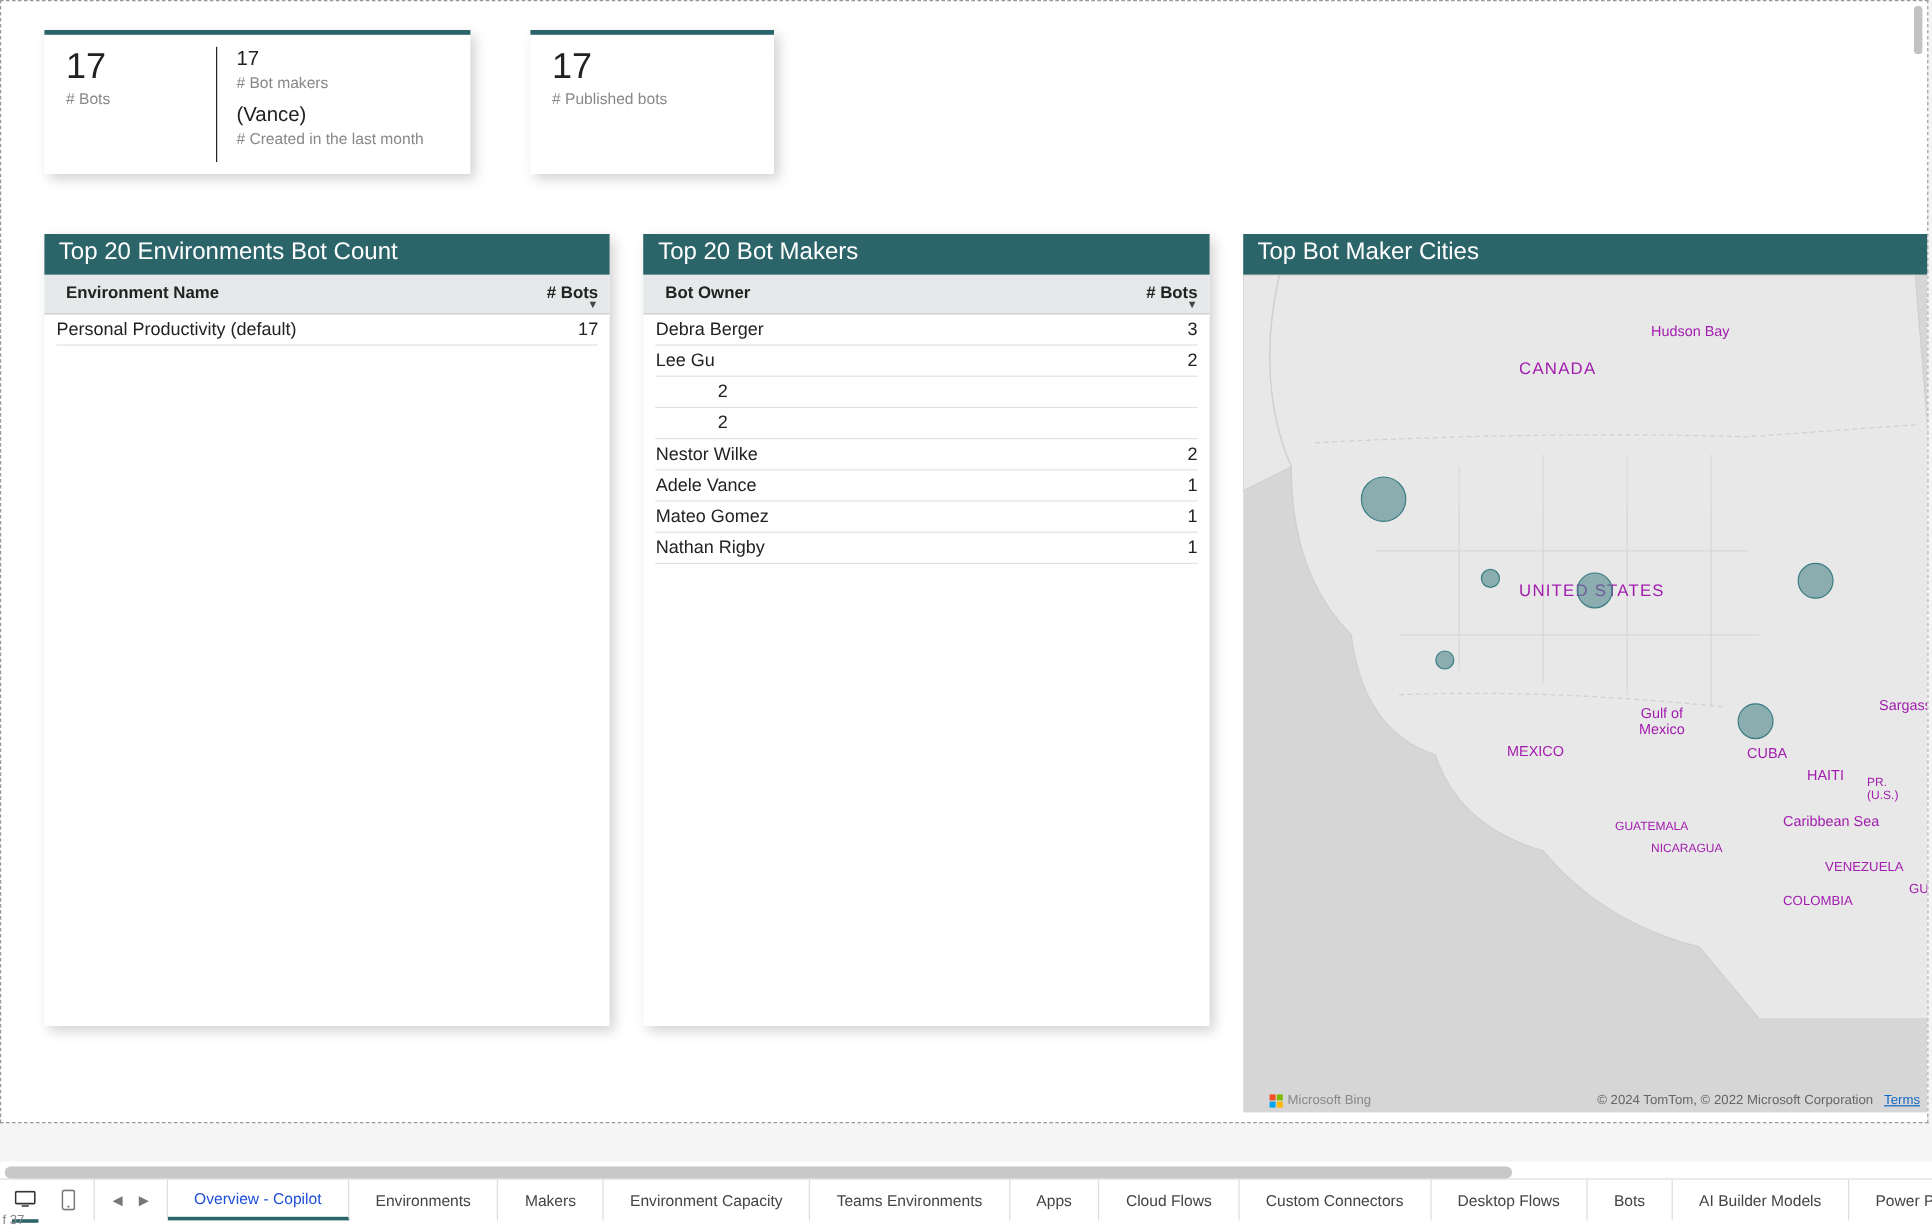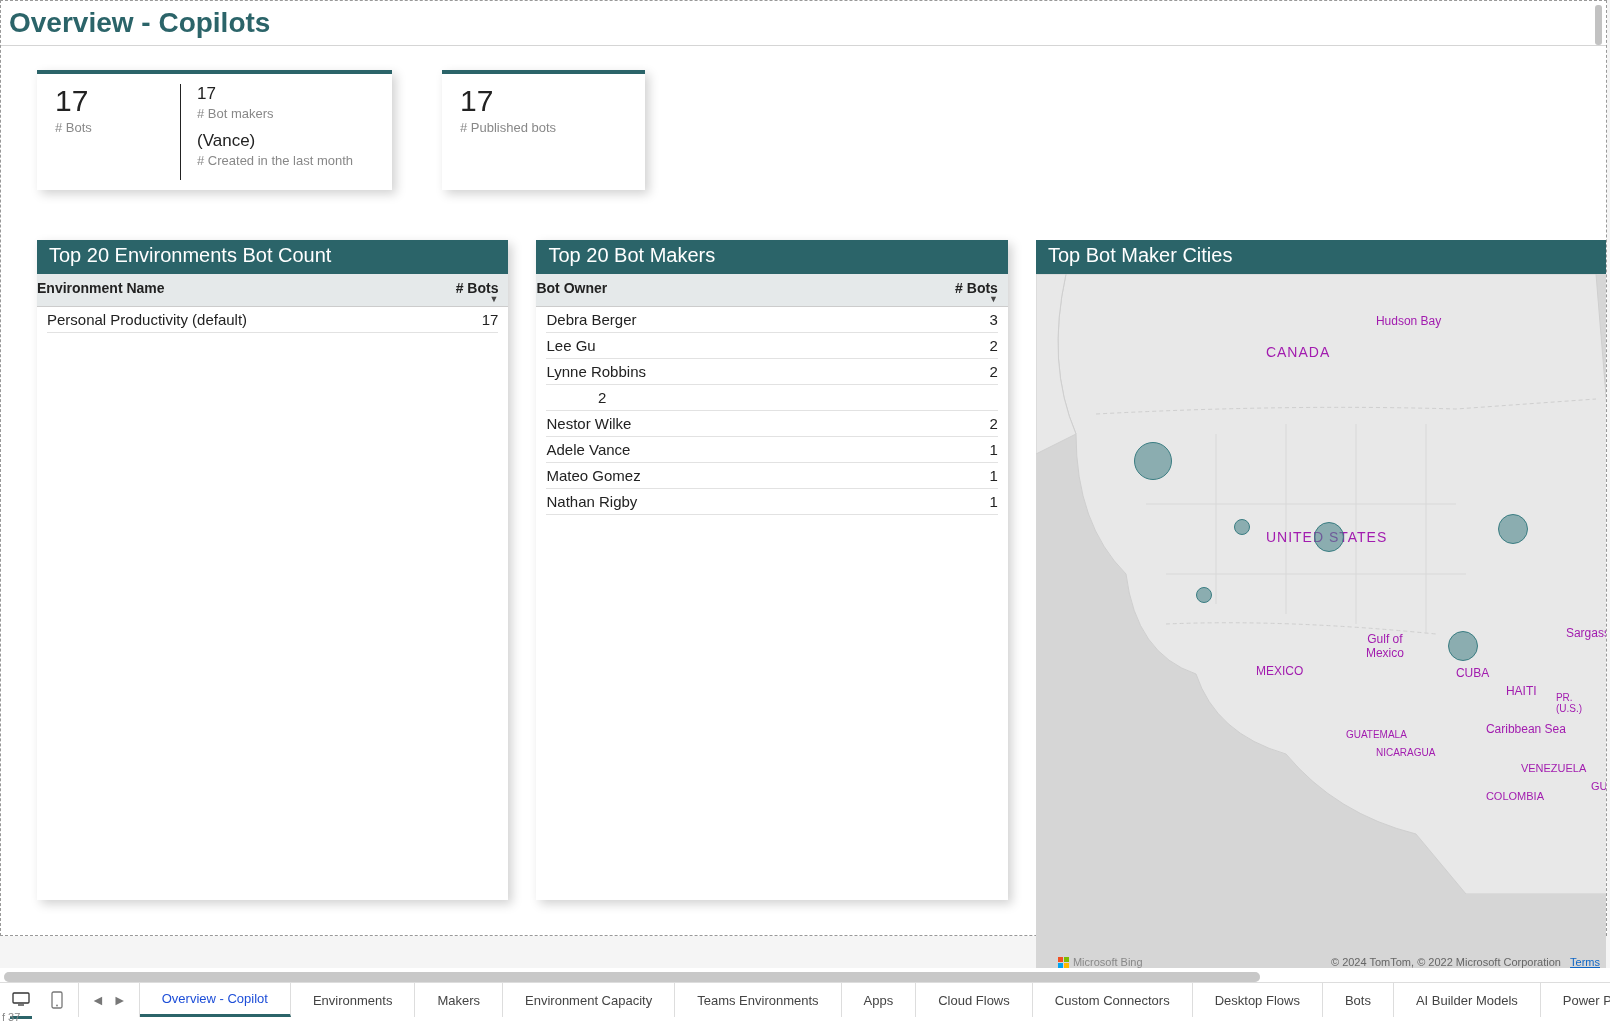--- a/index.html
+++ b/index.html
@@ -91,21 +91,21 @@
   background: #2b6469;
   color: #fff;
   font-size: 20px;
   font-weight: 400;
   padding: 4px 12px 7px 12px;
 }
 .table-header-row {
   display: flex;
   background: #e5e9ea;
   border-bottom: 1px solid #ccc;
-  padding: 6px 10px 4px 0;
+  padding: 6px 10px 4px 18px;
   font-weight: 600;
   font-size: 14px;
 }
 .th-left { flex: 1; }
 .th-right {
   width: 60px;
   text-align: right;
   position: relative;
 }
 .sort-caret {
@@ -270,21 +270,20 @@
   font-size: 11px;
   color: #888;
 }
 svg { display: block; }
 </style>
 </head>
 <body>
 
 <div class="report-area">
 
-  <div class="page-title">Overview - Copilots</div>
 
   <div class="kpi-row">
     <div class="kpi-card wide">
       <div class="kpi-col kpi-left">
         <div class="kpi-big">17</div>
         <div class="kpi-label"># Bots</div>
       </div>
       <div class="kpi-col kpi-right">
         <div class="kpi-medium">17</div>
         <div class="kpi-label"># Bot makers</div>
@@ -332,21 +331,20 @@
       <div class="table-body" id="makers-rows">
           <div class="data-row">
             <div class="c-left">Debra Berger</div>
             <div class="c-right">3</div>
           </div>
           <div class="data-row">
             <div class="c-left">Lee Gu</div>
             <div class="c-right">2</div>
           </div>
           <div class="data-row">
-            <div class="c-left">Lynne Robbins</div>
             <div class="c-right">2</div>
           </div>
           <div class="data-row">
             <div class="c-right">2</div>
           </div>
           <div class="data-row">
             <div class="c-left">Nestor Wilke</div>
             <div class="c-right">2</div>
           </div>
           <div class="data-row">

